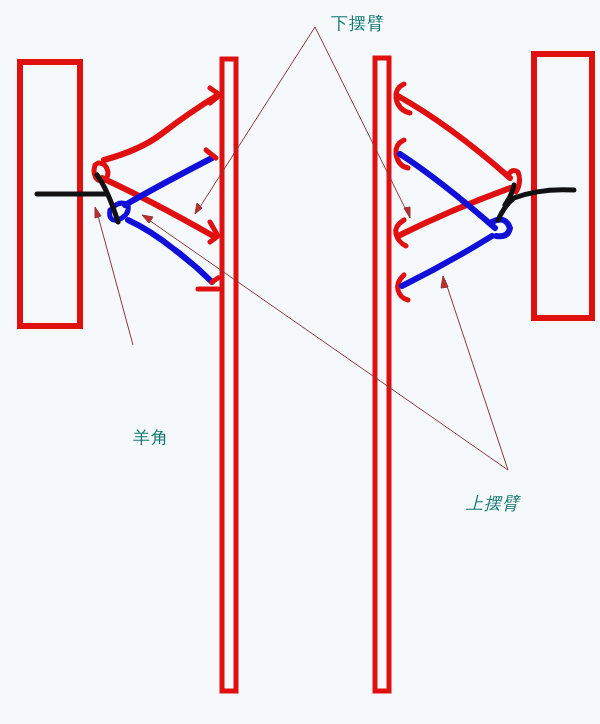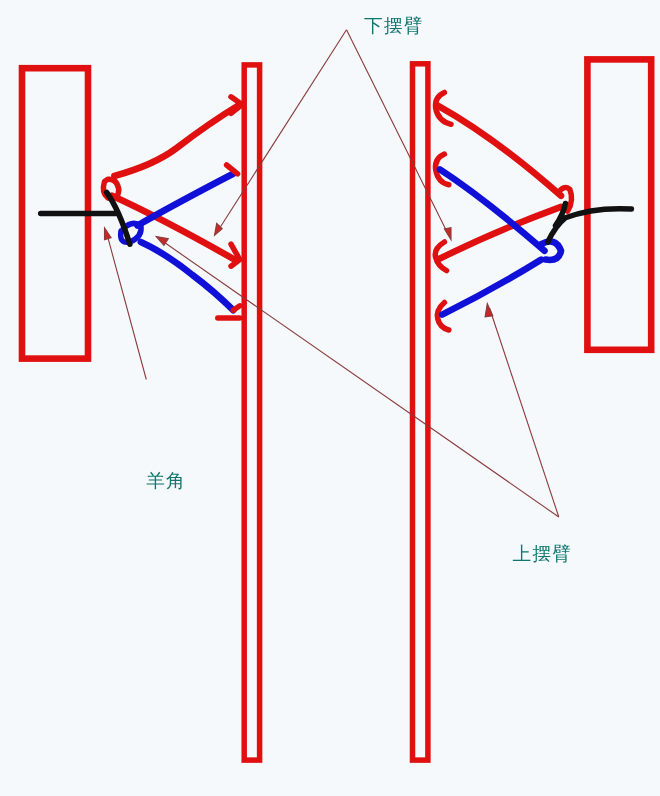--- a/index.html
+++ b/index.html
@@ -1,21 +1,21 @@
 <!DOCTYPE html>
 <html><head>
   <meta charset="utf-8">
   <style>
     html, body { margin: 0; padding: 0; }
     body { width: 600px; height: 724px; background: #f5f9fc; overflow: hidden; position: relative; font-family: "DejaVu Sans", sans-serif; }
     svg { position: absolute; left: 0; top: 0; }
     .label { position: absolute; color: #0f766e; font-size: 17px; letter-spacing: 1px; white-space: nowrap; }
     #lbl-lower { left: 331px; top: 12px; }
     #lbl-knuckle { left: 105px; top: 426px; margin-left: 28px; }
-    #lbl-upper { left: 466px; top: 492px; }
+    #lbl-upper { left: 466px; top: 492px; font-style: italic; }
   </style>
 </head>
 <body>
 
 <svg width="600" height="724" viewBox="0 0 600 724">
 
   <rect x="20" y="62" width="60" height="264" fill="none" stroke="#e01010" stroke-width="6"></rect>
   <rect x="534" y="54" width="58" height="264" fill="none" stroke="#e01010" stroke-width="6"></rect>
 
   <rect x="222" y="59" width="14" height="632" fill="none" stroke="#e01010" stroke-width="5"></rect>

